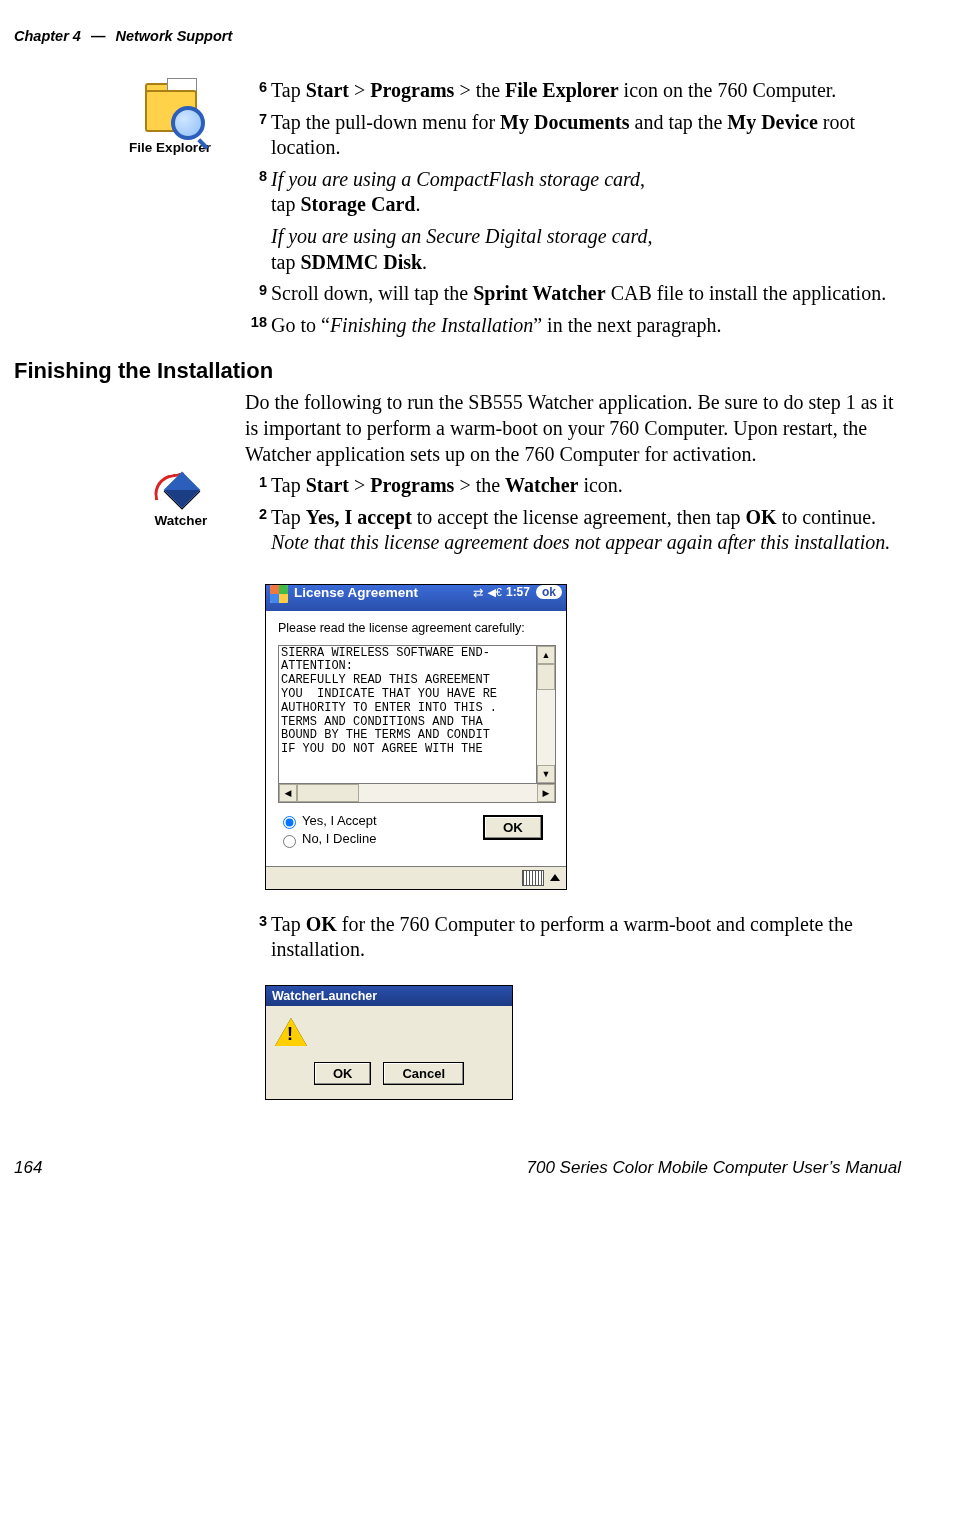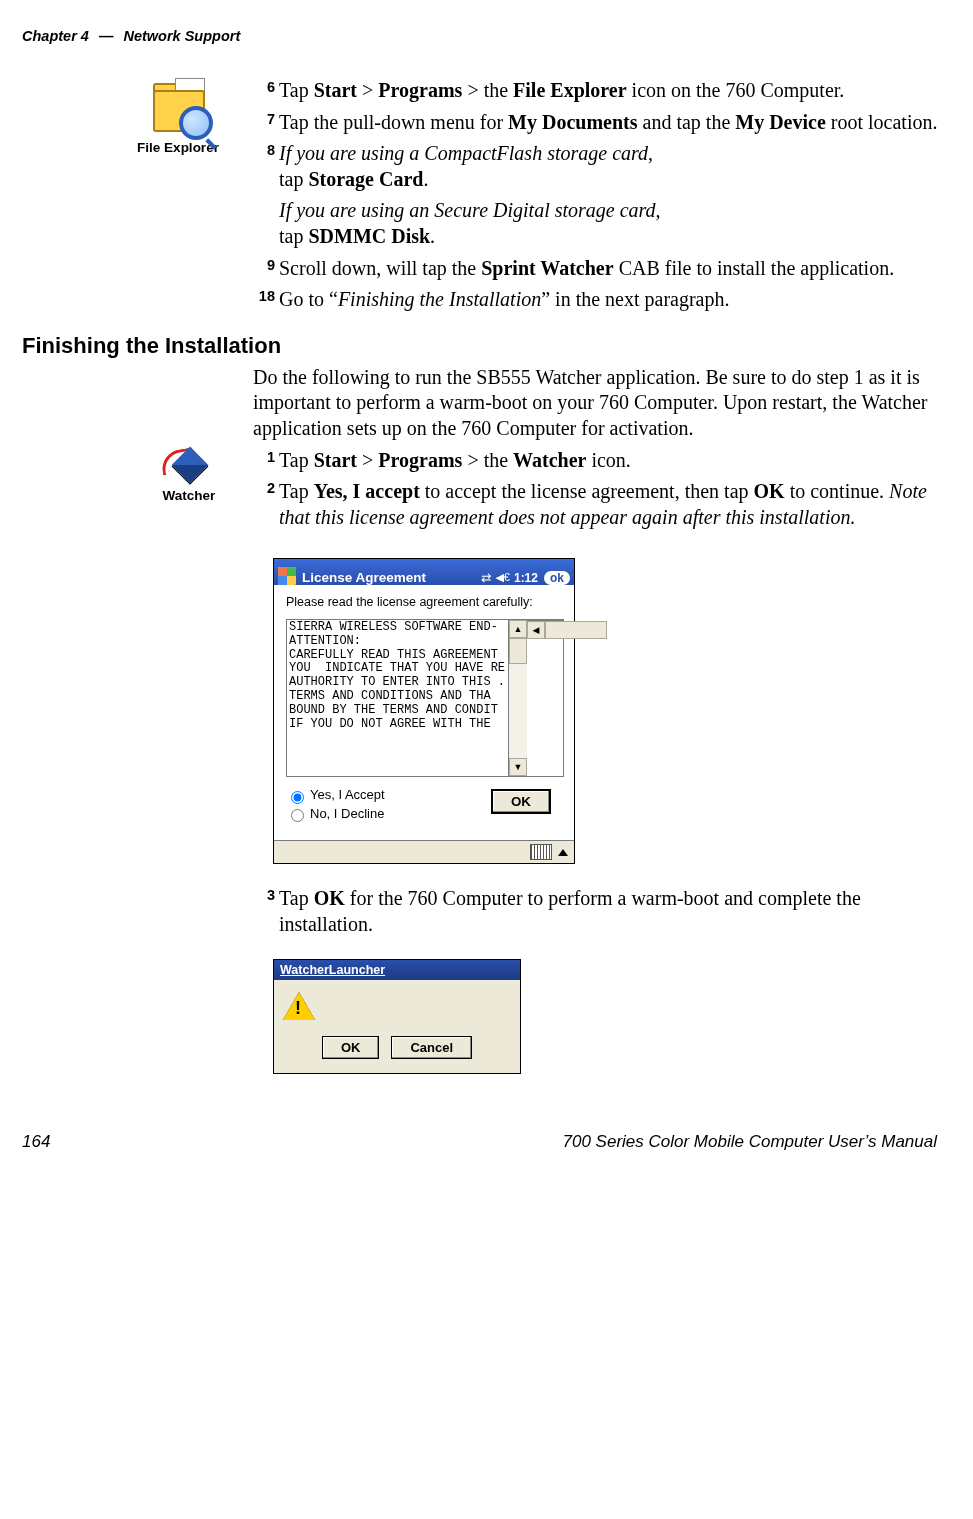--- a/index.html
+++ b/index.html
@@ -4,23 +4,22 @@
 <style>
   body {
     margin: 0;
     font-family: "Times New Roman", Georgia, serif;
     font-size: 20px;
     color: #000;
     background: #fff;
     width: 973px;
   }
   .page {
-    padding: 28px 32px 48px 10px;
+    padding: 28px 68px 48px 10px;
     box-sizing: border-box;
-    margin-left: 8px;
   }
   .running-head {
     font-family: Verdana, Arial, sans-serif;
     font-weight: bold;
     font-style: italic;
     font-size: 14.5px;
     padding-left: 4px;
     padding-bottom: 18px;
   }
   .running-head .dash { margin: 0 6px; font-style: normal;}
@@ -116,42 +115,42 @@
   }
   .clear { clear:both; }
   
   .ss-wrap { margin-left:20px; margin-top:22px; margin-bottom:22px; }
   .ss1 {
     width:300px; border:1px solid #000; font-family: Tahoma, Arial, sans-serif;
     font-size:12.5px; background:#fff;
   }
   .title-bar {
     background:linear-gradient(#3a6bd8,#2a4fab);
-    color:#fff; display:flex; align-items:flex-end; height:26px;
+    color:#fff; display:flex; align-items:flex-start; height:26px;
     padding:0 4px; gap:6px;
   }
   .title-bar .win-flag {
     width:18px;height:18px; background:#fff; border-radius:2px;
     display:flex;flex-wrap:wrap;overflow:hidden;
   }
   .win-flag span{width:9px;height:9px;}
   .wf1{background:#e74;} .wf2{background:#4b4;} .wf3{background:#48e;} .wf4{background:#fc4;}
   .title-bar .tt { flex:1; font-weight:bold; font-size:13.5px;}
   .title-bar .pill {
     font-weight:bold; font-size:12px;
   }
   .status-chips { display:flex; gap:4px; align-items:center; color:#fff;}
   .ok-badge {
     background:#fff; color:#2a4fab; border-radius:10px; padding:0 6px;
     font-weight:bold; font-size:12px;
   }
   .ss-body { padding:10px 10px 6px 12px; }
   .agree-box {
     border:1px solid #7a7a7a; height:156px; margin-top:8px;
-    display:flex; flex-direction:row;
+    display:flex; flex-direction:column;
   }
   .agree-text {
     flex:1; padding:1px 2px; font-family:"Courier New",monospace;
     font-size:12px; line-height:1.15; overflow:hidden; white-space:pre;
   }
   .agree-row { display:flex; }
   .agree-main { flex:1; position:relative;}
   .vsb {
     width:18px; border-left:1px solid #7a7a7a;
     display:flex; flex-direction:column;
@@ -191,21 +190,21 @@
   .tri-up { width:0;height:0;border-left:5px solid transparent;border-right:5px solid transparent;border-bottom:7px solid #000;}
   
   .ss2 {
     width:246px; font-family: Tahoma,Arial,sans-serif; font-size:12.5px;
     border:1px solid #000;
     margin-left:20px; margin-top:22px;
     box-shadow: inset -1px -1px 0 #888, inset 1px 1px 0 #fff;
   }
   .ss2 .tb {
     background:linear-gradient(#2a4fab,#1c3a84); color:#fff;
-    font-weight:bold; padding:3px 6px; font-size:12.5px;text-decoration:underline;
+    font-weight:bold; padding:3px 6px; font-size:12.5px;
   }
   .ss2 .dlg-body {
     background:#ece9d8; padding:10px 10px 14px 10px;
   }
   .dlg-row { display:flex; gap:10px; align-items:flex-start;}
   .warn-ico {
     width:30px;height:30px; position:relative; flex:none; margin-top:2px;
   }
   .warn-tri {
     width:0;height:0;border-left:16px solid transparent;border-right:16px solid transparent;
@@ -320,21 +319,21 @@
         <span class="win-flag">
               <span class="wf1"></span>
               <span class="wf2"></span>
               <span class="wf3"></span>
               <span class="wf4"></span>
             </span>
         <span class="tt">License Agreement</span>
         <span class="status-chips">
           <span>⇄</span>
           <span class="speaker">◀€</span>
-          <span class="pill">1:12</span>
+          <span class="pill">1:57</span>
         </span>
         <span class="ok-badge">ok</span>
       </div>
       <div class="ss-body">
         <div style="line-height:1.25;">Please read the license agreement carefully:</div>
         <div class="agree-box">
           <div class="agree-row" style="flex:1;">
             <div class="agree-main">
               <div class="agree-text">SIERRA WIRELESS SOFTWARE END-
 ATTENTION:

